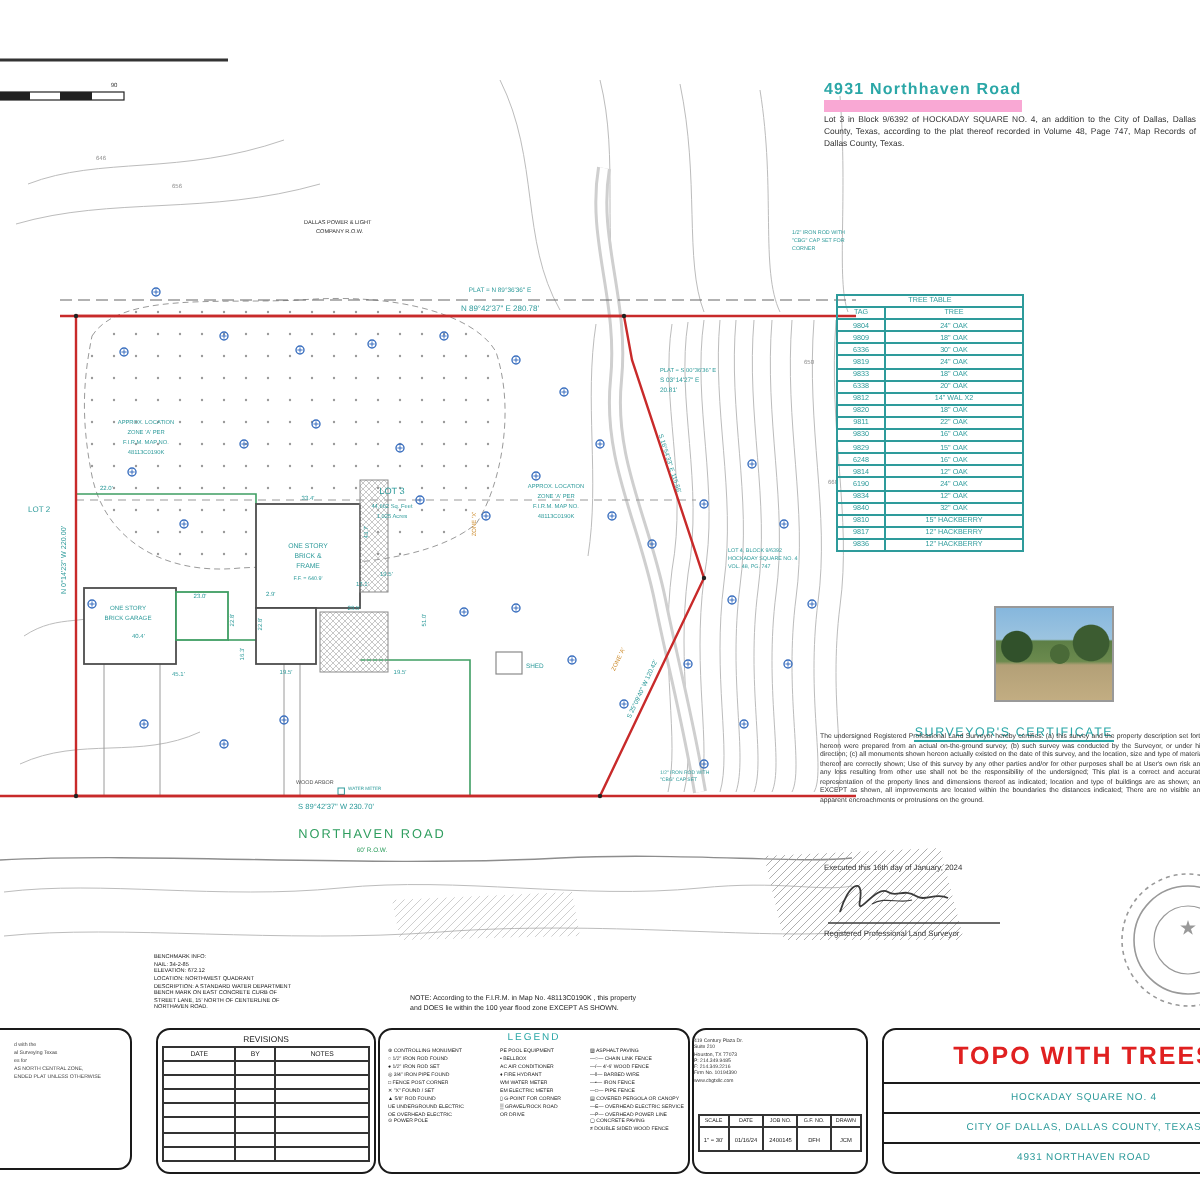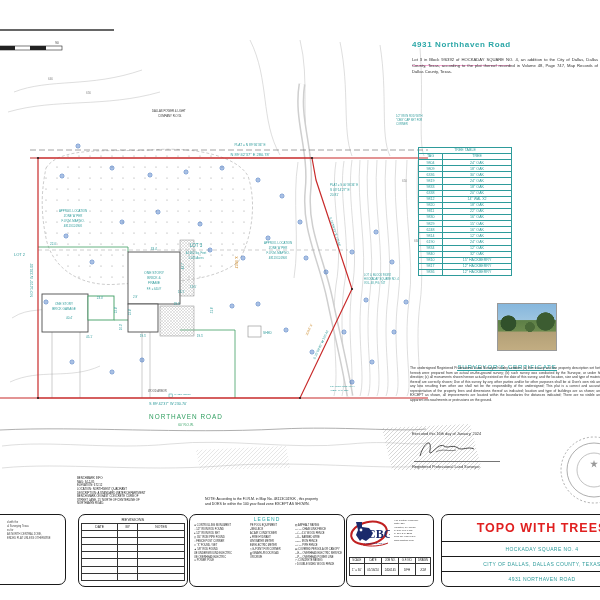--- a/index.html
+++ b/index.html
@@ -2,21 +2,21 @@
 <html><head>
 <meta charset="utf-8">
 <style>
   html,body{margin:0;padding:0}
   body{width:600px;height:600px;overflow:hidden;background:#fff;position:relative;
        font-family:"Liberation Sans","DejaVu Sans",sans-serif;color:#222}
   .abs{position:absolute}
   .pre{white-space:pre-line}
   
   #addr-title{left:412px;top:40px;font-size:8px;font-weight:bold;color:#2ba7a7;
-              border-bottom:1px solid #f9a8d4;letter-spacing:.6px;padding-bottom:16px}
+              border-bottom:6px solid #f9a8d4;letter-spacing:.6px;padding-bottom:1px}
   #legal{left:412px;top:57px;width:186px;font-size:4.2px;line-height:1.4;text-align:justify;color:#333}
   #tree-table{left:418px;top:147px;width:94px;border-collapse:collapse;color:#2e9b9b}
   #tree-table td,#tree-table th{border:.5px solid #2e9b9b;font-size:3.6px;font-weight:normal;
               padding:.4px 1px;text-align:center;line-height:1.2}
   #photo{left:497px;top:303px;width:58px;height:46px;border:.5px solid #999;
     background:
       radial-gradient(circle at 18% 42%,#31512b 0 14%,rgba(0,0,0,0) 15%),
       radial-gradient(circle at 82% 38%,#3c5c31 0 16%,rgba(0,0,0,0) 17%),
       radial-gradient(circle at 55% 50%,#4a6a38 0 12%,rgba(0,0,0,0) 13%),
       linear-gradient(180deg,#86b7dd 0%,#9cc4e0 34%,#5d7f46 36%,#6b8a4e 58%,#b3a077 62%,#c2ad82 100%)}
@@ -483,30 +483,20 @@
 —□—  PIPE FENCE
 ▤  COVERED PERGOLA OR CANOPY
 —E—  OVERHEAD ELECTRIC SERVICE
 —P—  OVERHEAD POWER LINE
 ▢  CONCRETE PAVING
 ≠  DOUBLE SIDED WOOD FENCE</div>
 </div>
 
 <div class="abs box" id="cbg-box">
   <div id="cbg-top">
-    <div style="width:44px;padding:3px 0 0 3px">
-      <svg width="40" height="36" viewBox="0 0 40 36">
-        <ellipse cx="19" cy="15" rx="18" ry="11" fill="none" stroke="#c02020" stroke-width="2" transform="rotate(-12 19 15)"></ellipse>
-        <path d="M6,4 h6 v5 l7,1 l4,5 l-2,4 l-5,4 l-4,-2 l-2,2 l-4,-6 l2,-5 z" fill="#1b2a6b"></path>
-        <circle cx="11" cy="12" r="1.4" fill="#fff"></circle>
-        <text x="17" y="20" id="cbg-name" style="font-size:12px;font-weight:bold;fill:#1b2a6b;font-family:'Liberation Serif','DejaVu Serif',serif">CBG</text>
-        <text x="14" y="25.5" style="font-size:2.1px;fill:#1b2a6b">LAND SURVEYING, LLC</text>
-        <path d="M13,27 C20,29 32,28 38,25" stroke="#c02020" stroke-width="1" fill="none"></path>
-      </svg>
-    </div>
     <div id="cbg-addr" class="pre">419 Century Plaza Dr.
 Suite 210
 Houston, TX 77073
 P: 214.349.9485
 F: 214.349.2216
 Firm No. 10194390
 www.cbgtxllc.com</div>
   </div>
   <table id="cbg-table">
     <tbody>

